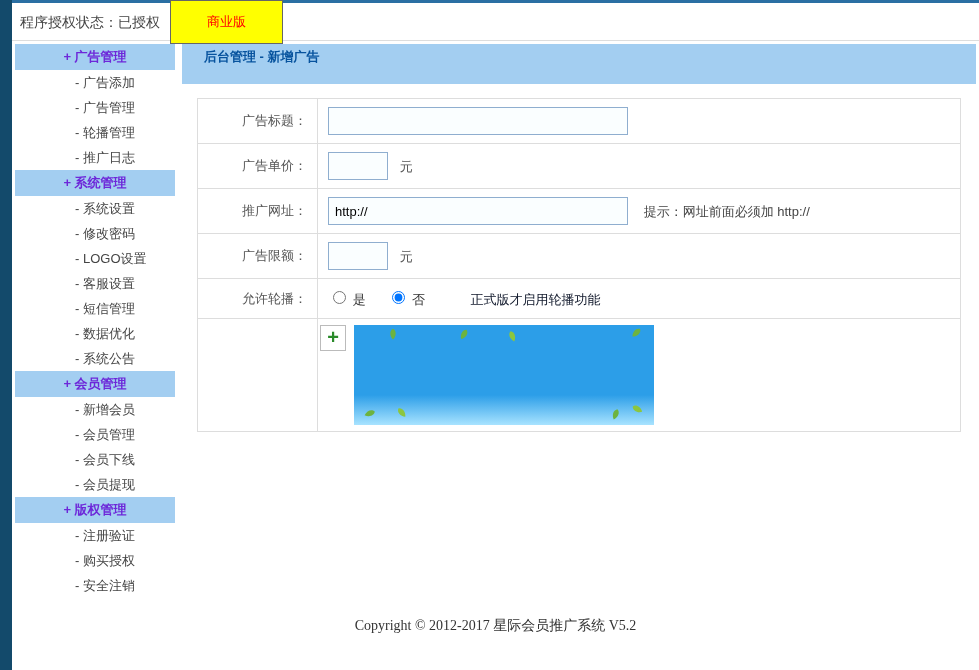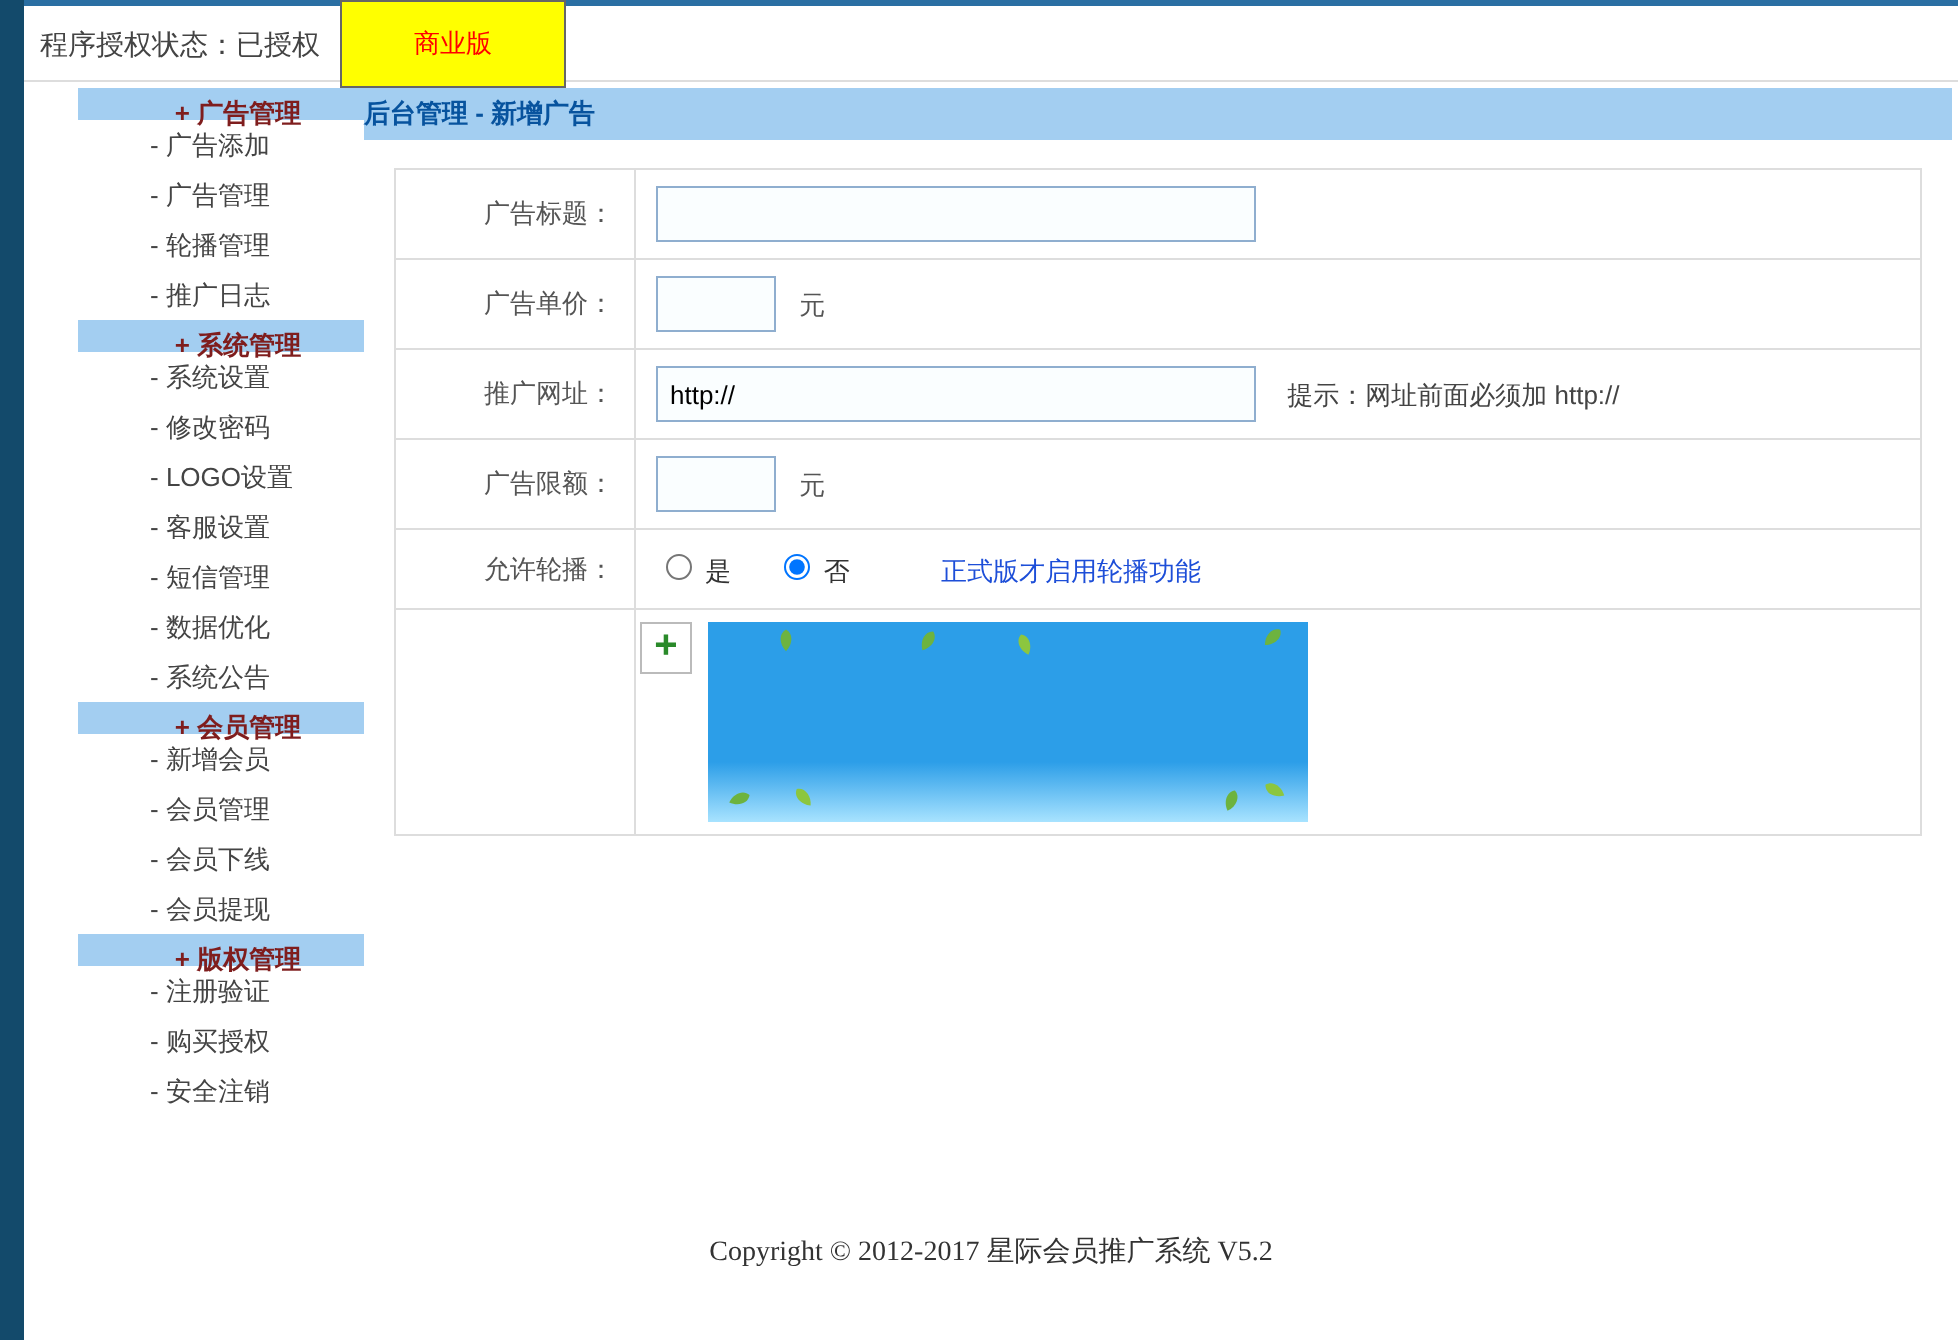--- a/index.html
+++ b/index.html
@@ -13,50 +13,49 @@
   }
   .lic-status { color: #444; font-size: 14px; text-align: center; }
   .badge {
     background: #ffff00; color: #ff0000; border: 1px solid #666;
     padding: 2px 36px; font-size: 13px; font-weight: normal;
   }
   .body { position: absolute; top: 38px; left: 0; right: 0; bottom: 0; }
   .sidebar { position: absolute; top: 3px; left: 3px; width: 160px; bottom: 78px; background: #fff; }
   .sb-section { width: 100%; }
   .sb-header {
-    display: block; width: 100%; height: 16px; line-height: 26px;
-    background: #a3cef1; color: #7f1d1d; font-weight: bold; font-size: 13px;
+    display: block; width: 100%; height: 26px; line-height: 26px;
+    background: #a3cef1; color: #6d28d9; font-weight: bold; font-size: 13px;
     text-align: center;
-    margin-left: 24px;
   }
   .sb-item {
     display: block; width: 100%; height: 25px; line-height: 25px; padding-left: 60px;
     color: #444; font-size: 13px; border-bottom: 0; text-align: left;
   }
   .content { position: absolute; top: 3px; left: 170px; right: 3px; bottom: 78px; background: #fff; }
   .crumb {
-    height: 26px; line-height: 26px; background: #a3cef1; color: #07539e;
-    font-weight: bold; padding-left: 0; font-size: 13px;
+    height: 40px; line-height: 26px; background: #a3cef1; color: #07539e;
+    font-weight: bold; padding-left: 22px; font-size: 13px;
   }
   .form-table {
     width: calc(100% - 30px); margin: 14px auto 0; border: 1px solid #ddd; border-collapse: collapse;
     font-size: 13px;
   }
   .form-table td { border: 1px solid #ddd; padding: 8px 10px; vertical-align: middle; height: 40px; }
   .form-table td.label { width: 120px; text-align: right; color: #555; background: #fff; }
   input[type=text].txt {
     height: 28px; border: 1px solid #8faecf; padding: 0 6px; font-size: 13px;
     font-family: inherit; background: #fafeff;
   }
   .txt.wide { width: 300px; }
   .txt.small { width: 60px; text-align: left; }
   .unit { margin-left: 8px; color: #555; }
   .hint { margin-left: 12px; color: #444; font-family: Liberation Sans, sans-serif; }
   .radio-wrap label { margin-right: 18px; }
-  .red-hint { color: #1d4ed8; margin-left: 24px; }
+  .red-hint { color: #0f172a; margin-left: 24px; }
   .add-btn {
     display: inline-block; width: 26px; height: 26px; border: 1px solid #bbb;
     background: #fff; color: #2a8a2a; font-size: 20px; font-weight: bold; line-height: 22px;
     text-align: center; vertical-align: top; cursor: pointer; margin-right: 4px;
   }
   .banner {
     display: inline-block; width: 300px; height: 100px; vertical-align: top;
     background: linear-gradient(180deg, #2c9ee8 0%, #2c9ee8 70%, #a8e3ff 100%);
     position: relative; overflow: hidden;
   }

